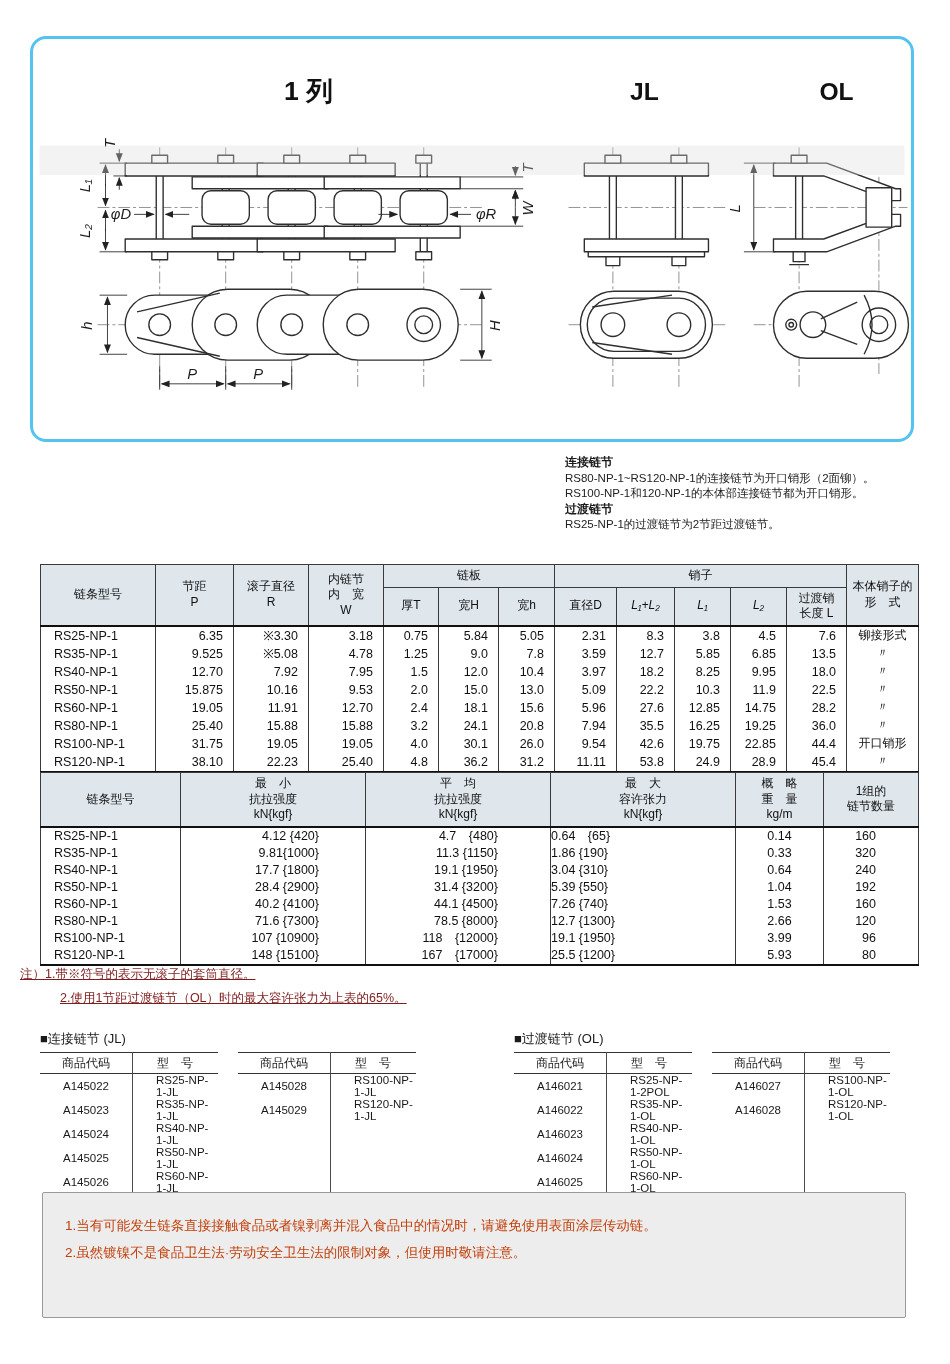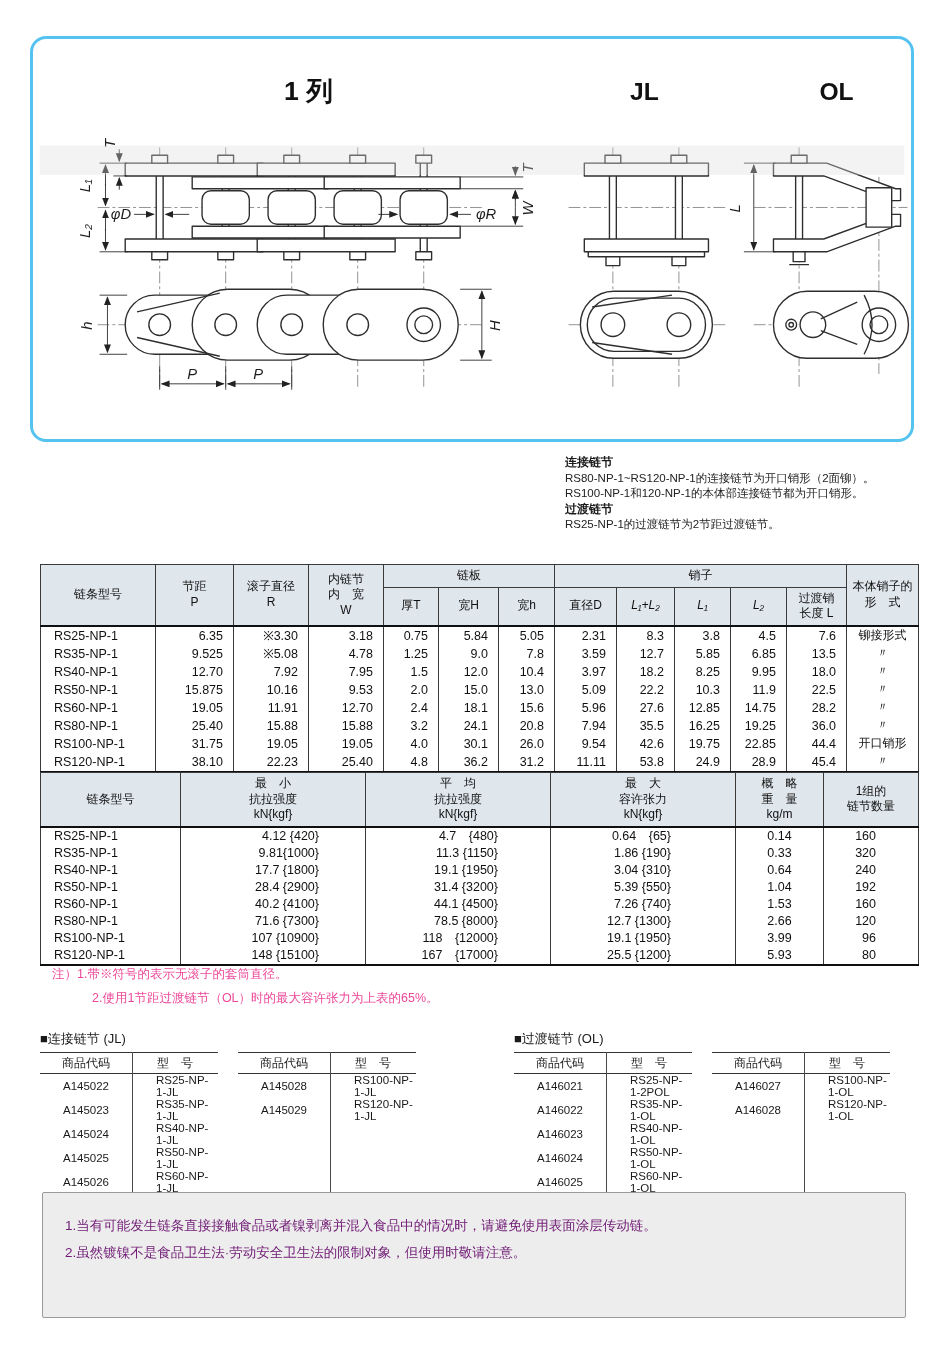--- a/index.html
+++ b/index.html
@@ -38,25 +38,25 @@
   .it{font-style:italic;}
   #table1{top:564px;}
   #table1 td{text-align:right;padding-right:10px;}
   #table1 td:first-child{text-align:left;padding-left:13px;padding-right:0;}
   #table1 td:last-child{text-align:center;padding:0;font-size:12px;}
   #table2{top:772px;}
   #table2 td{height:17px;}
   #table2 td:nth-child(1){text-align:left;padding-left:13px;}
   #table2 td:nth-child(2){text-align:right;padding-right:46px;}
   #table2 td:nth-child(3){text-align:right;padding-right:52px;}
-  #table2 td:nth-child(4){text-align:right;padding-right:64px;margin-left:40px;}
+  #table2 td:nth-child(4){text-align:left;padding-right:64px;margin-left:40px;}
   #table2 td:nth-child(5){text-align:center;}
   #table2 td:nth-child(6){text-align:right;padding-right:42px;}
   
-  .footnotes{left:52px;top:962px;font-size:12.5px;line-height:1.95;color:#ec4899;}
+  .footnotes{left:20px;top:962px;font-size:12.5px;line-height:1.95;color:#7f1d1d;text-decoration:underline;}
   .footnotes .fn2{padding-left:40px;}
   
   .prodsec{width:430px;}
   #jl-section{left:40px;top:1030px;}
   #ol-section{left:514px;top:1030px;}
   .prodsec-title{font-size:13px;font-weight:normal;margin-bottom:4px;}
   .prodrow{display:flex;gap:20px;}
   .prodtable{position:relative;width:178px;min-height:116px;}
   .prodtable::after{content:"";position:absolute;top:0;bottom:0;left:92px;width:1px;background:#4a4a4a;}
   .prodtable table{width:100%;border-collapse:collapse;table-layout:fixed;}
@@ -68,21 +68,21 @@
   .prodtable td:first-child{text-align:center;}
   .prodtable td:last-child{text-align:left;padding-left:24px;}
   
   .safety{
     left:42px;top:1192px;width:864px;height:126px;box-sizing:border-box;
     background:#ededed;border:1px solid #9a9a9a;border-radius:2px;
     padding:15px 22px 0 22px;
   }
   .safety-title{font-size:15px;font-weight:bold;color:#111;}
   .safety-title .warn{font-size:16px;margin-right:3px;}
-  .safety-line{font-size:13.5px;margin-top:9px;color:#701a75;}
+  .safety-line{font-size:13.5px;margin-top:9px;color:#c2410c;}
 </style>
 </head>
 <body>
 
 <div class="abs diagram-box">
   <svg viewBox="0 0 884 406">
     <defs>
       <marker id="ar" markerWidth="9" markerHeight="8" refX="8" refY="3.5" orient="auto" markerUnits="userSpaceOnUse">
         <path d="M0,0 L9,3.5 L0,7 Z" fill="#222"></path>
       </marker>

